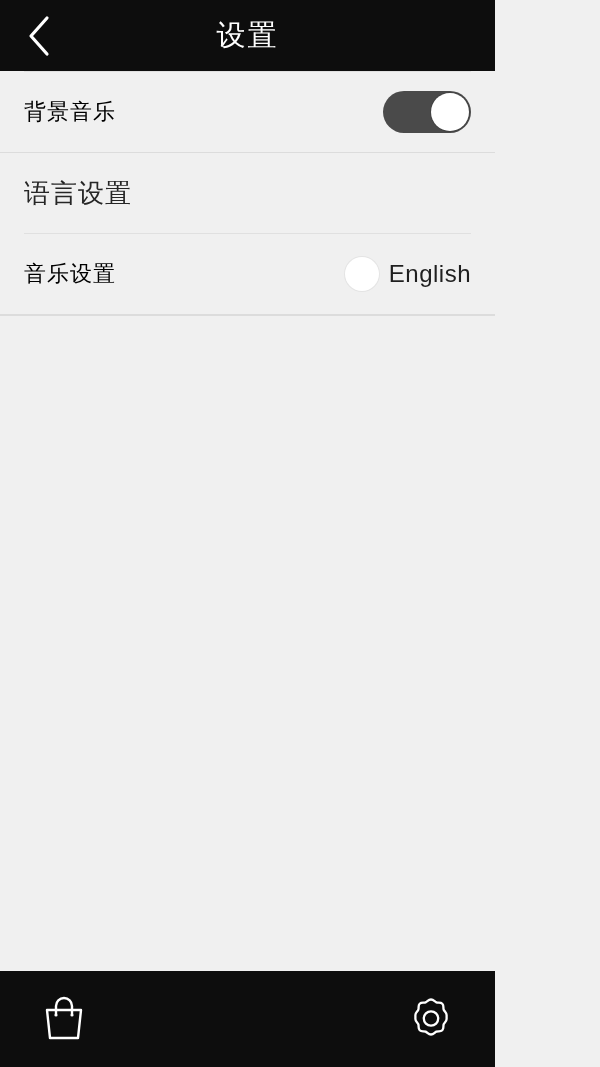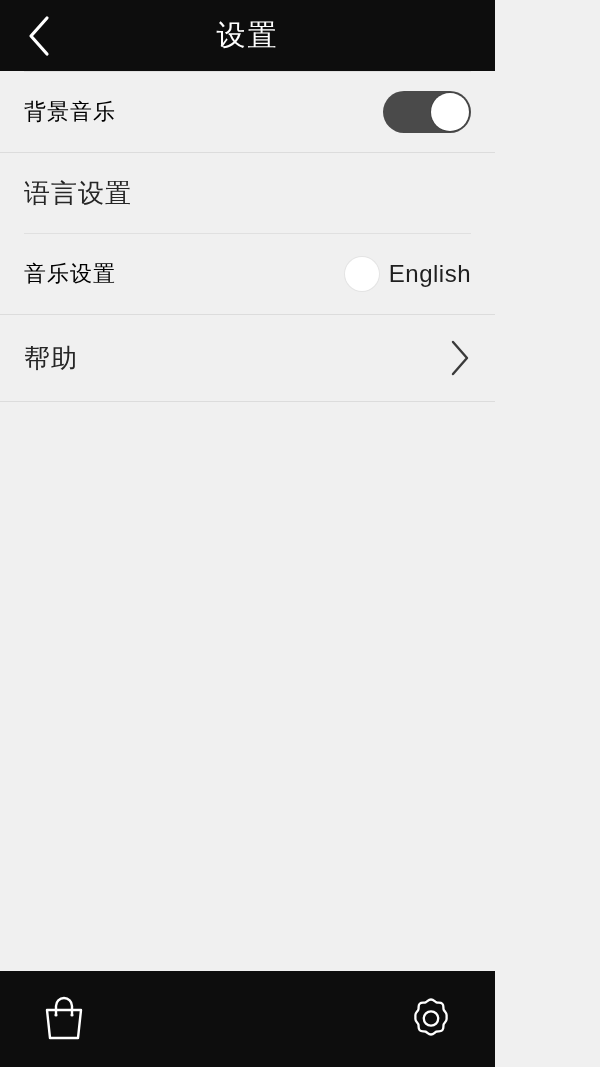--- a/index.html
+++ b/index.html
@@ -241,28 +241,20 @@
             <span class="dot"></span>
           </span>
           <span class="radio-label">English</span>
         </div>
 
       </div>
     </div>
 
     <div class="divider-full"></div>
 
-    <div class="row-link">
-      <span class="link-title">帮助</span>
-      <span>
-        <svg class="chev-right" width="22" height="38" viewBox="0 0 22 38" fill="none" xmlns="http://www.w3.org/2000/svg" aria-hidden="true">
-          <path d="M4 3 L18 19 L4 35" stroke="#3a3a3a" stroke-width="2.4" stroke-linecap="round" stroke-linejoin="round"></path>
-        </svg>
-      </span>
-    </div>
 
     <div class="divider-full"></div>
 
   </div>
 
   <div class="bottomnav">
 
     <div class="nav-item">
       <span>
         <svg width="48" height="50" viewBox="0 0 48 50" fill="none" xmlns="http://www.w3.org/2000/svg" aria-hidden="true">

